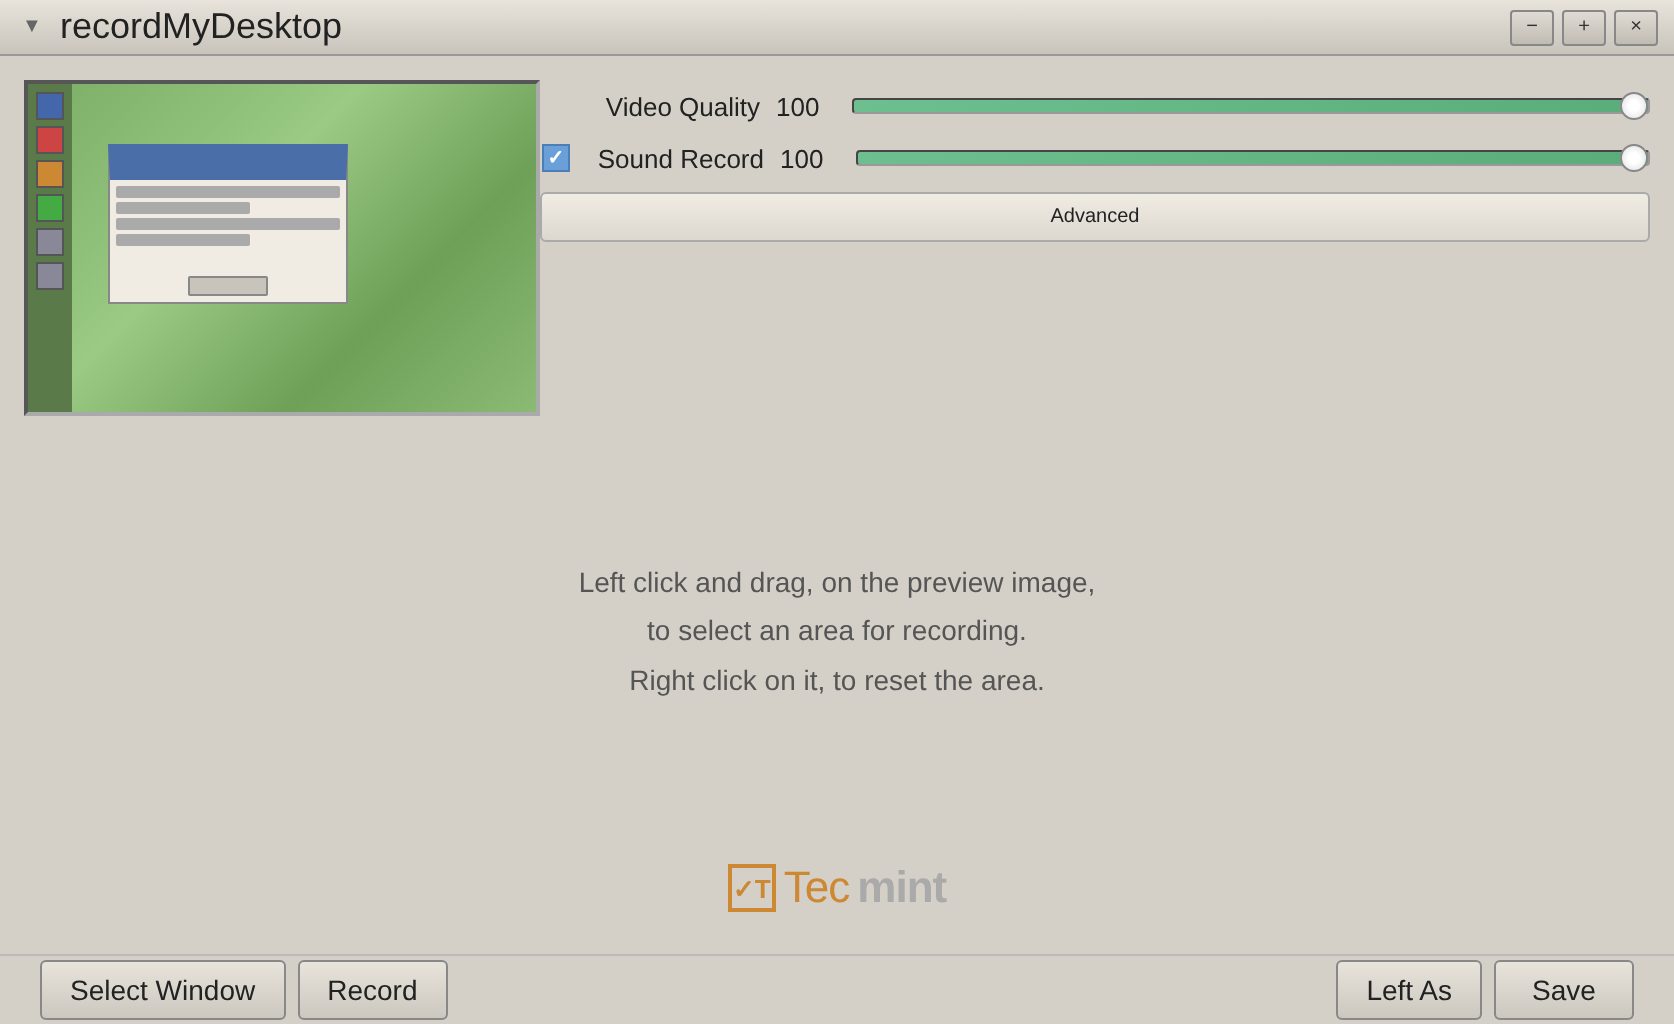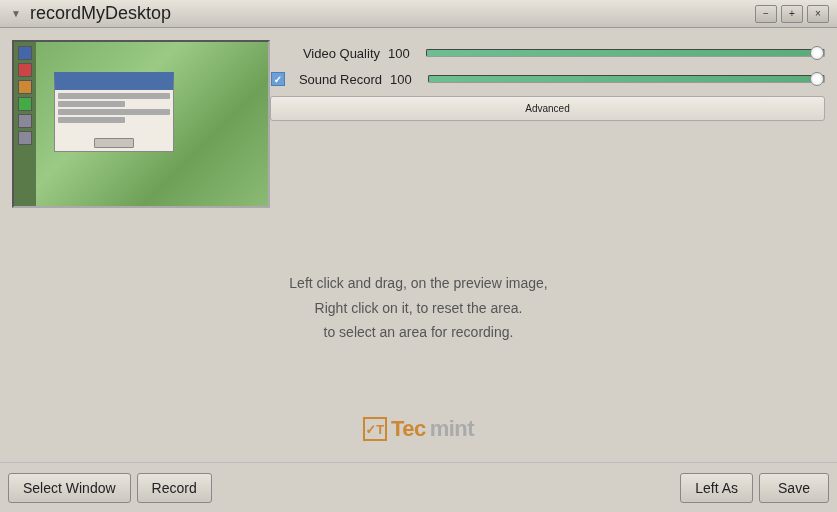--- a/index.html
+++ b/index.html
@@ -298,41 +298,41 @@
       display: flex;
       align-items: center;
       justify-content: center;
       color: #cc8833;
       font-size: 11px;
       font-weight: bold;
     }
 
     .watermark-text-tec {
       font-size: 22px;
-      font-weight: bold;
+      font-weight: normal;
       color: #cc8833;
       letter-spacing: -0.5px;
     }
 
     .watermark-text-mint {
       font-size: 22px;
       font-weight: bold;
       color: #aaa;
       letter-spacing: -0.5px;
     }
 
     
     .bottom-bar {
-      height: 50px;
+      height: 35px;
       background: #d4d0c8;
       border-top: 1px solid #bbb;
       display: flex;
       align-items: center;
       justify-content: space-between;
-      padding: 0 8px;
+      padding: 0 20px;
       flex-shrink: 0;
     }
 
     .bottom-left {
       display: flex;
       gap: 6px;
     }
 
     .bottom-right {
       display: flex;
@@ -419,22 +419,22 @@
         </div>
       </div>
 
       <button class="advanced-btn">Advanced</button>
 
     </div>
   </div>
 
   <div class="info-section">
     <span class="info-text">Left click and drag, on the preview image,</span>
+    <span class="info-text">to select an area for recording.</span>
     <span class="info-text">Right click on it, to reset the area.</span>
-    <span class="info-text">to select an area for recording.</span>
   </div>
 
   <div class="watermark-section">
     <div class="watermark">
       <div class="watermark-icon" style="color:#cc8833;border-color:#cc8833;font-size:13px;font-weight:bold;">✓T</div>
       <span class="watermark-text-tec">Tec</span>
         <span class="watermark-text-mint">mint</span>
     </div>
   </div>
 

